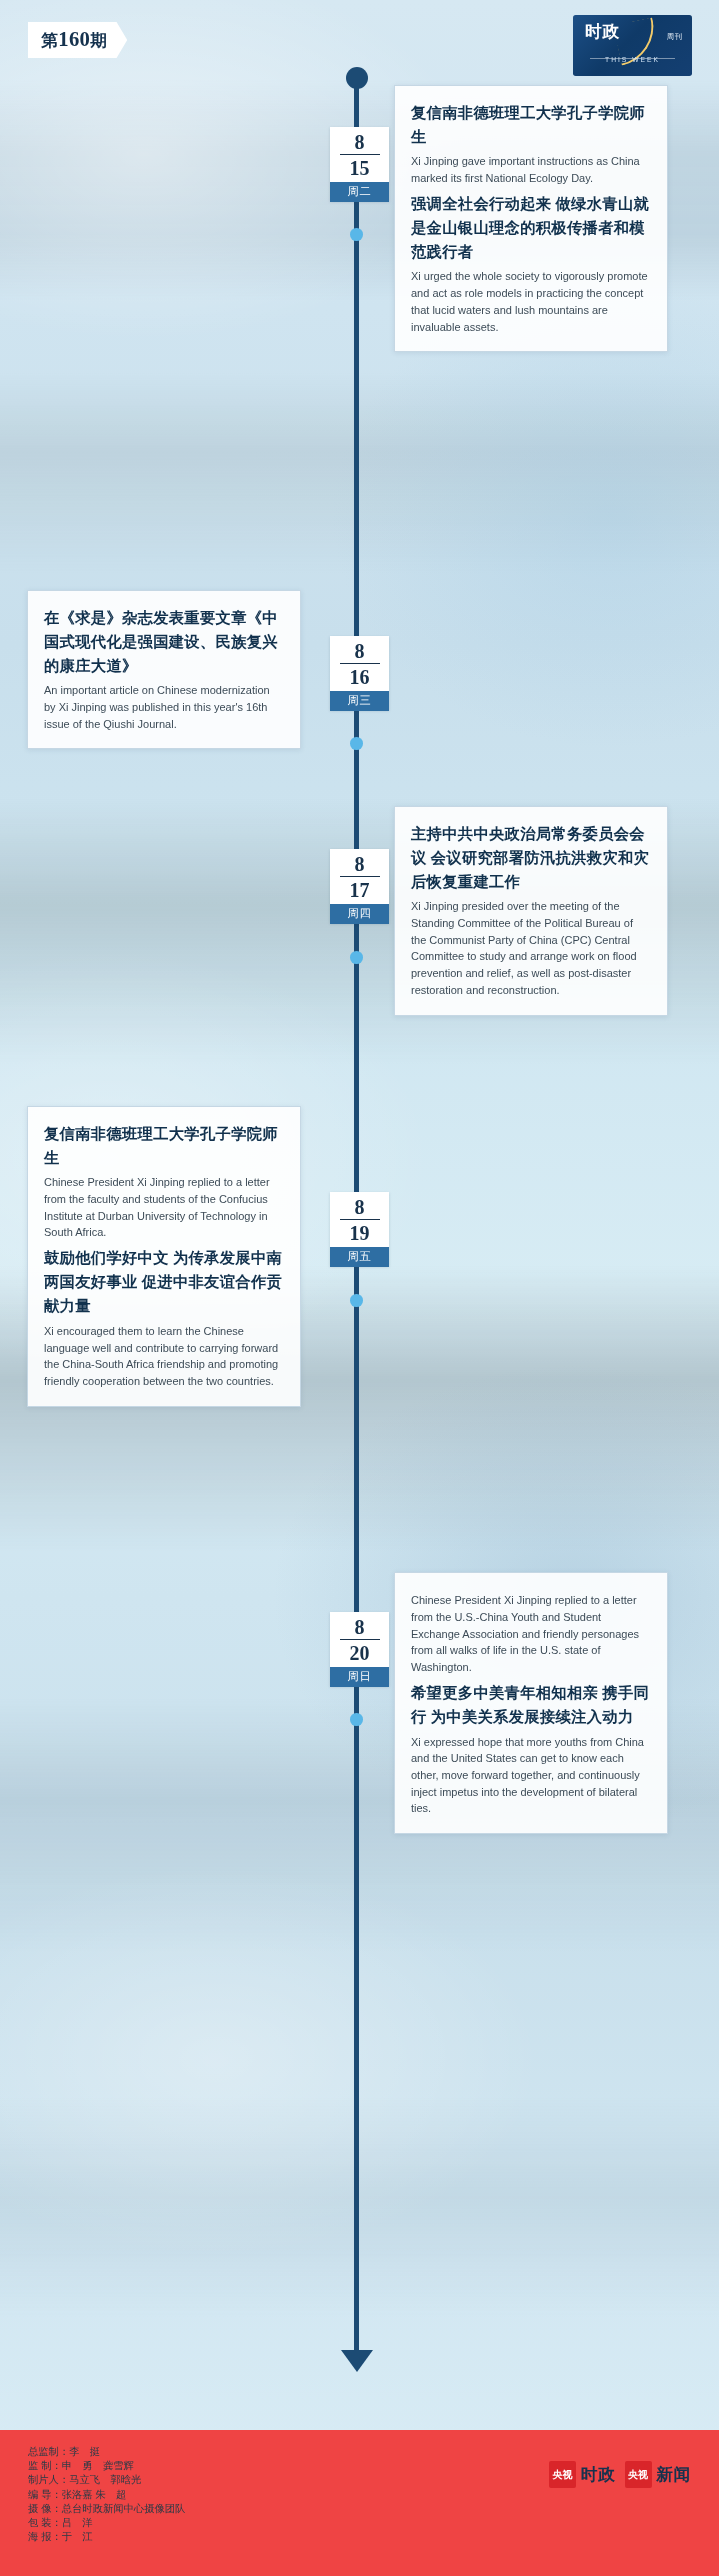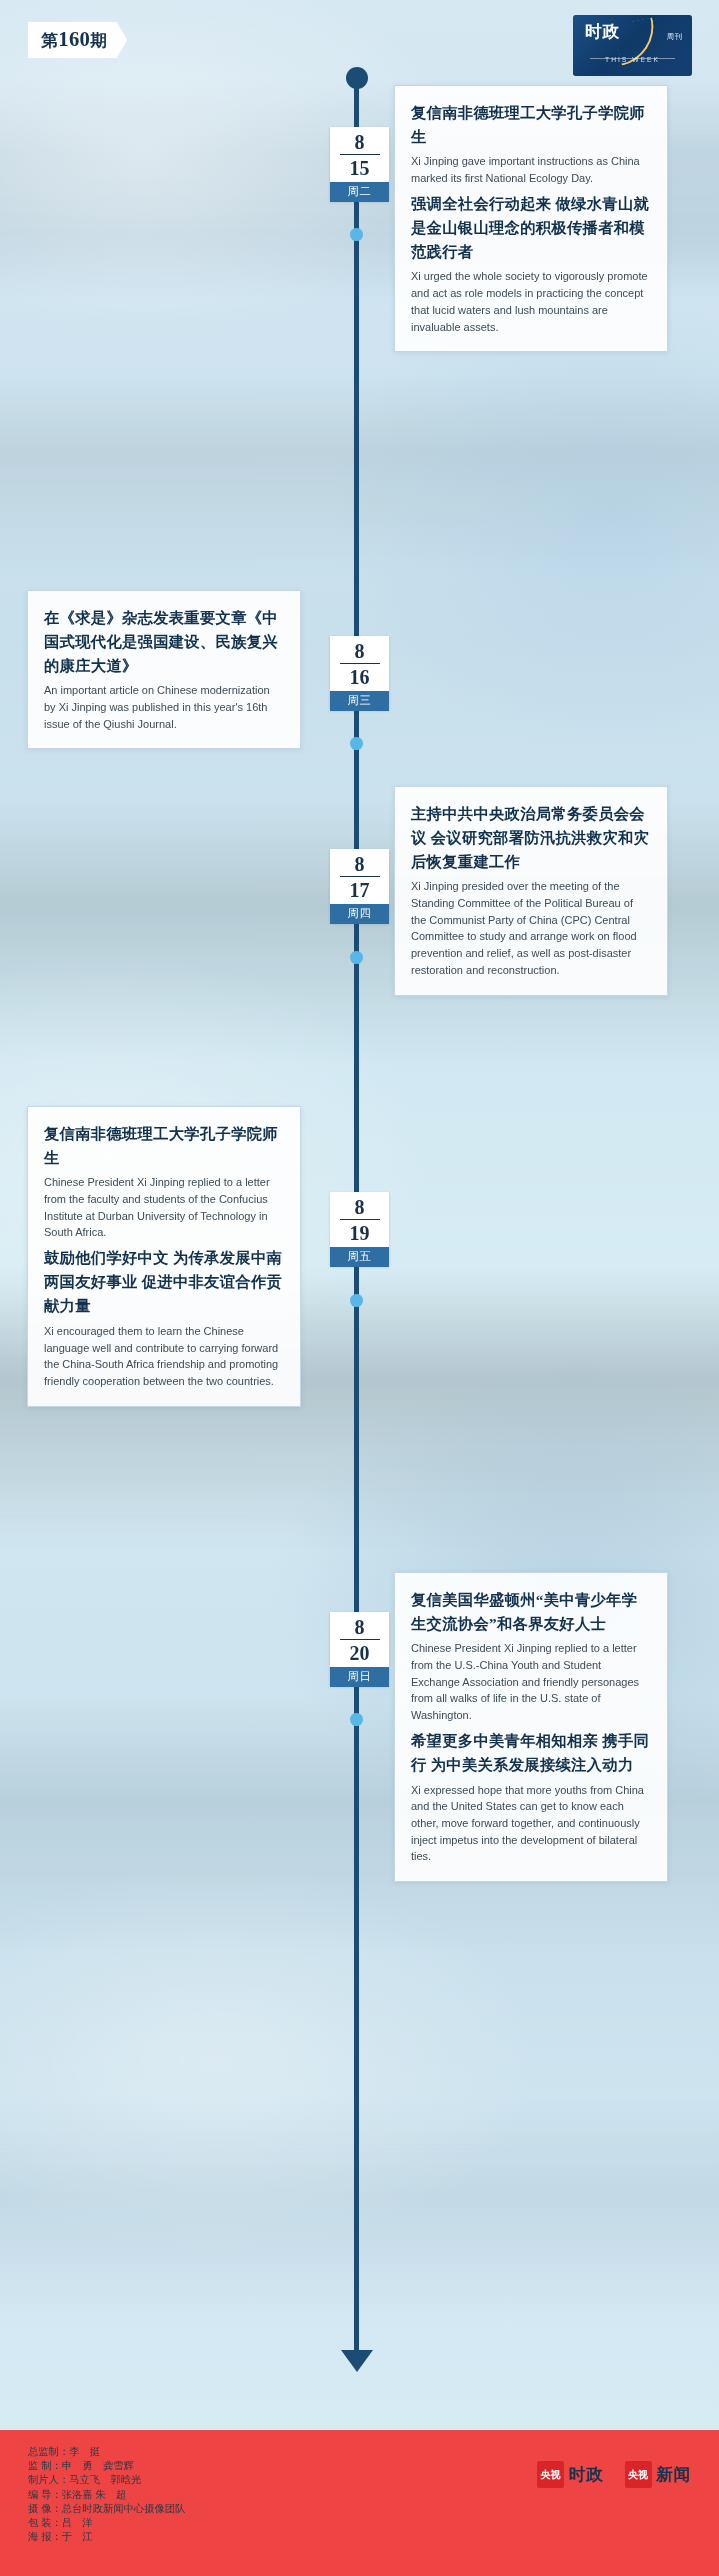--- a/index.html
+++ b/index.html
@@ -225,21 +225,21 @@
     left: 28px; top: 14.7px;
     font-size: 10.3px;
     line-height: 14.3px;
     color: #2b3a46;
   }
   .credits .lbl { letter-spacing: 0; }
   .cctv-group {
     position: absolute;
     right: 28px; top: 31px;
     display: flex;
-    gap: 21px;
+    gap: 9px;
     justify-content: center;
   }
   .cctv {
     display: flex;
     align-items: center;
     gap: 4.7px;
   }
   .cctv .sq {
     width: 27px; height: 27px;
     background: #d9252a;
@@ -321,21 +321,21 @@
         <div class="en">An important article on Chinese modernization by Xi Jinping was published in this year's 16th issue of the Qiushi Journal.</div>
       </div>
     </div>
     <div class="date-chip" style="left: 330px; top: 849px;">
       <div class="m">8</div>
       <div class="hr"></div>
       <div class="d">17</div>
       <div class="wd">周四</div>
     </div>
     <div class="node-dot" style="top: 951px;"></div>
-    <div class="card right" style="top: 786px;">
+    <div class="card right" style="top: 806px;">
       <div class="blk">
         <div class="cn">主持中共中央政治局常务委员会会议 会议研究部署防汛抗洪救灾和灾后恢复重建工作</div>
         <div class="en">Xi Jinping presided over the meeting of the Standing Committee of the Political Bureau of the Communist Party of China (CPC) Central Committee to study and arrange work on flood prevention and relief, as well as post-disaster restoration and reconstruction.</div>
       </div>
     </div>
     <div class="date-chip" style="left: 330px; top: 1192px;">
       <div class="m">8</div>
       <div class="hr"></div>
       <div class="d">19</div>
       <div class="wd">周五</div>
@@ -353,21 +353,20 @@
     </div>
     <div class="date-chip" style="left: 330px; top: 1612px;">
       <div class="m">8</div>
       <div class="hr"></div>
       <div class="d">20</div>
       <div class="wd">周日</div>
     </div>
     <div class="node-dot" style="top: 1713px;"></div>
     <div class="card right" style="top: 1572px;">
       <div class="blk">
-        <div class="cn">复信美国华盛顿州“美中青少年学生交流协会”和各界友好人士</div>
         <div class="en">Chinese President Xi Jinping replied to a letter from the U.S.-China Youth and Student Exchange Association and friendly personages from all walks of life in the U.S. state of Washington.</div>
       </div>
       <div class="blk">
         <div class="cn">希望更多中美青年相知相亲 携手同行 为中美关系发展接续注入动力</div>
         <div class="en">Xi expressed hope that more youths from China and the United States can get to know each other, move forward together, and continuously inject impetus into the development of bilateral ties.</div>
       </div>
     </div>
   </div>
 
 <div class="footer">

